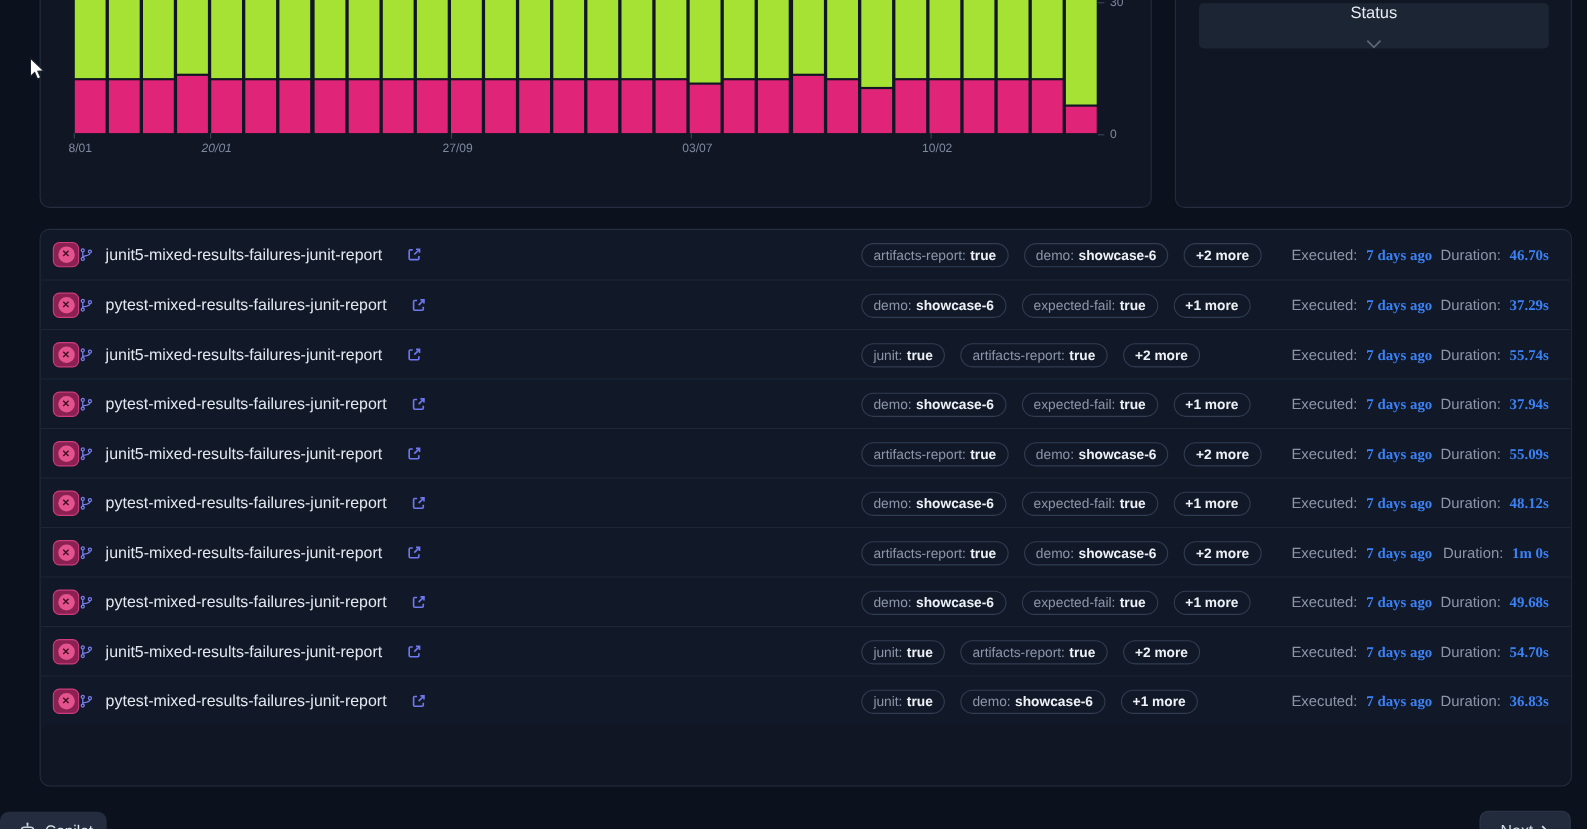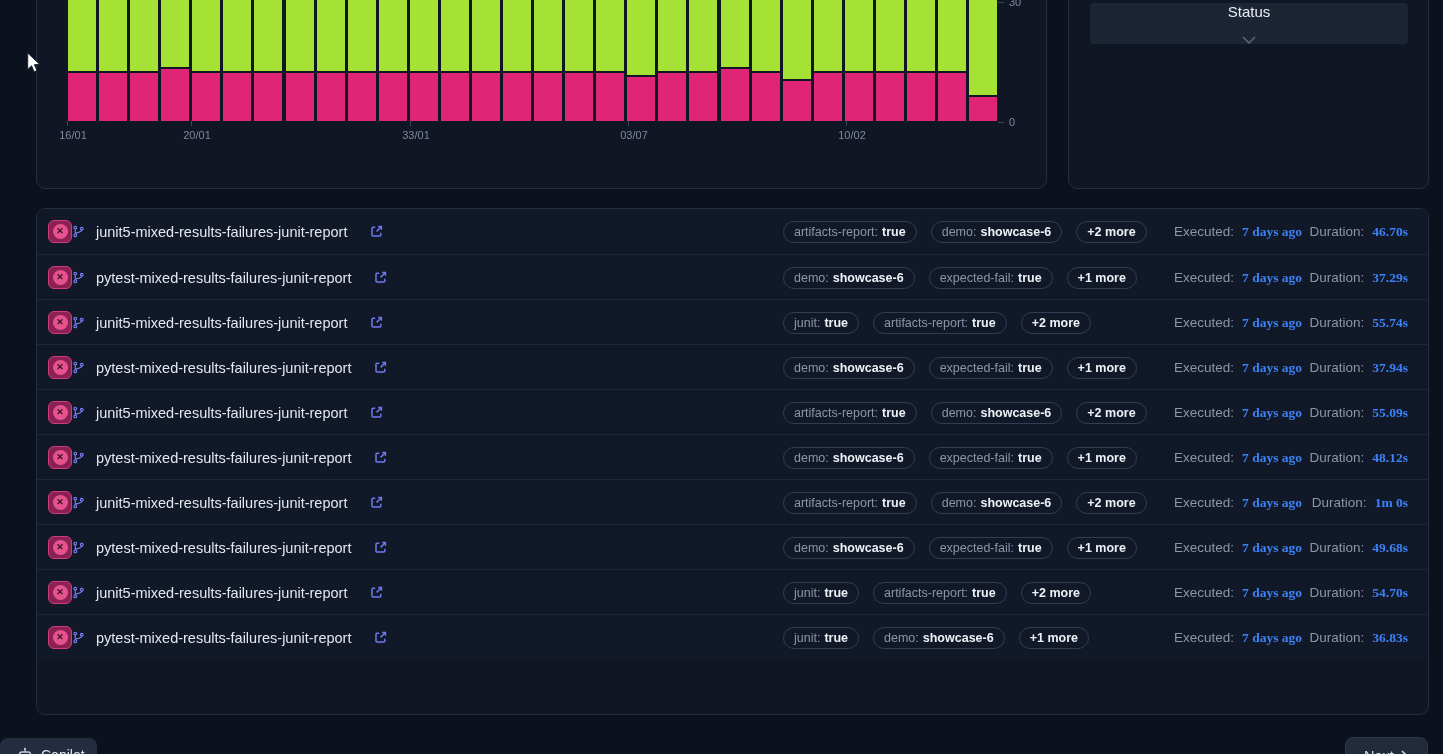--- a/index.html
+++ b/index.html
@@ -129,25 +129,25 @@
       <div class="bar-seg" style="left: 844.8px; top: 73px; width: 28px; height: 48px; background: rgb(224, 36, 120);"></div>
       <div class="bar-seg" style="left: 875.8px; top: 0px; width: 28px; height: 71px; background: rgb(166, 226, 52);"></div>
       <div class="bar-seg" style="left: 875.8px; top: 73px; width: 28px; height: 48px; background: rgb(224, 36, 120);"></div>
       <div class="bar-seg" style="left: 906.9px; top: 0px; width: 28px; height: 71px; background: rgb(166, 226, 52);"></div>
       <div class="bar-seg" style="left: 906.9px; top: 73px; width: 28px; height: 48px; background: rgb(224, 36, 120);"></div>
       <div class="bar-seg" style="left: 938px; top: 0px; width: 28px; height: 71px; background: rgb(166, 226, 52);"></div>
       <div class="bar-seg" style="left: 938px; top: 73px; width: 28px; height: 48px; background: rgb(224, 36, 120);"></div>
       <div class="bar-seg" style="left: 969px; top: 0px; width: 28px; height: 95px; background: rgb(166, 226, 52);"></div>
       <div class="bar-seg" style="left: 969px; top: 97px; width: 28px; height: 24px; background: rgb(224, 36, 120);"></div>
       <div class="x-tick" style="left: 67px;"></div>
-      <span class="axis-label" style="left: 53px; top: 129px; width: 40px; text-align: center;">16/01</span>
+      <span class="axis-label" style="left: 53px; top: 129px; width: 40px; text-align: center;">8/01</span>
       <div class="x-tick" style="left: 191px;"></div>
-      <span class="axis-label" style="left: 177px; top: 129px; width: 40px; text-align: center;">20/01</span>
+      <span class="axis-label" style="left: 177px; top: 129px; width: 40px; text-align: center; font-style: italic;">20/01</span>
       <div class="x-tick" style="left: 410px;"></div>
-      <span class="axis-label" style="left: 396px; top: 129px; width: 40px; text-align: center;">33/01</span>
+      <span class="axis-label" style="left: 396px; top: 129px; width: 40px; text-align: center;">27/09</span>
       <div class="x-tick" style="left: 628px;"></div>
       <span class="axis-label" style="left: 614px; top: 129px; width: 40px; text-align: center;">03/07</span>
       <div class="x-tick" style="left: 846px;"></div>
       <span class="axis-label" style="left: 832px; top: 129px; width: 40px; text-align: center;">10/02</span>
       <div class="y-tick" style="top: 2px;"></div>
       <span class="axis-label" style="left: 1009px; top: -4px;">30</span>
       <div class="y-tick" style="top: 122px;"></div>
       <span class="axis-label" style="left: 1009px; top: 116px;">0</span>
     </div>
 

